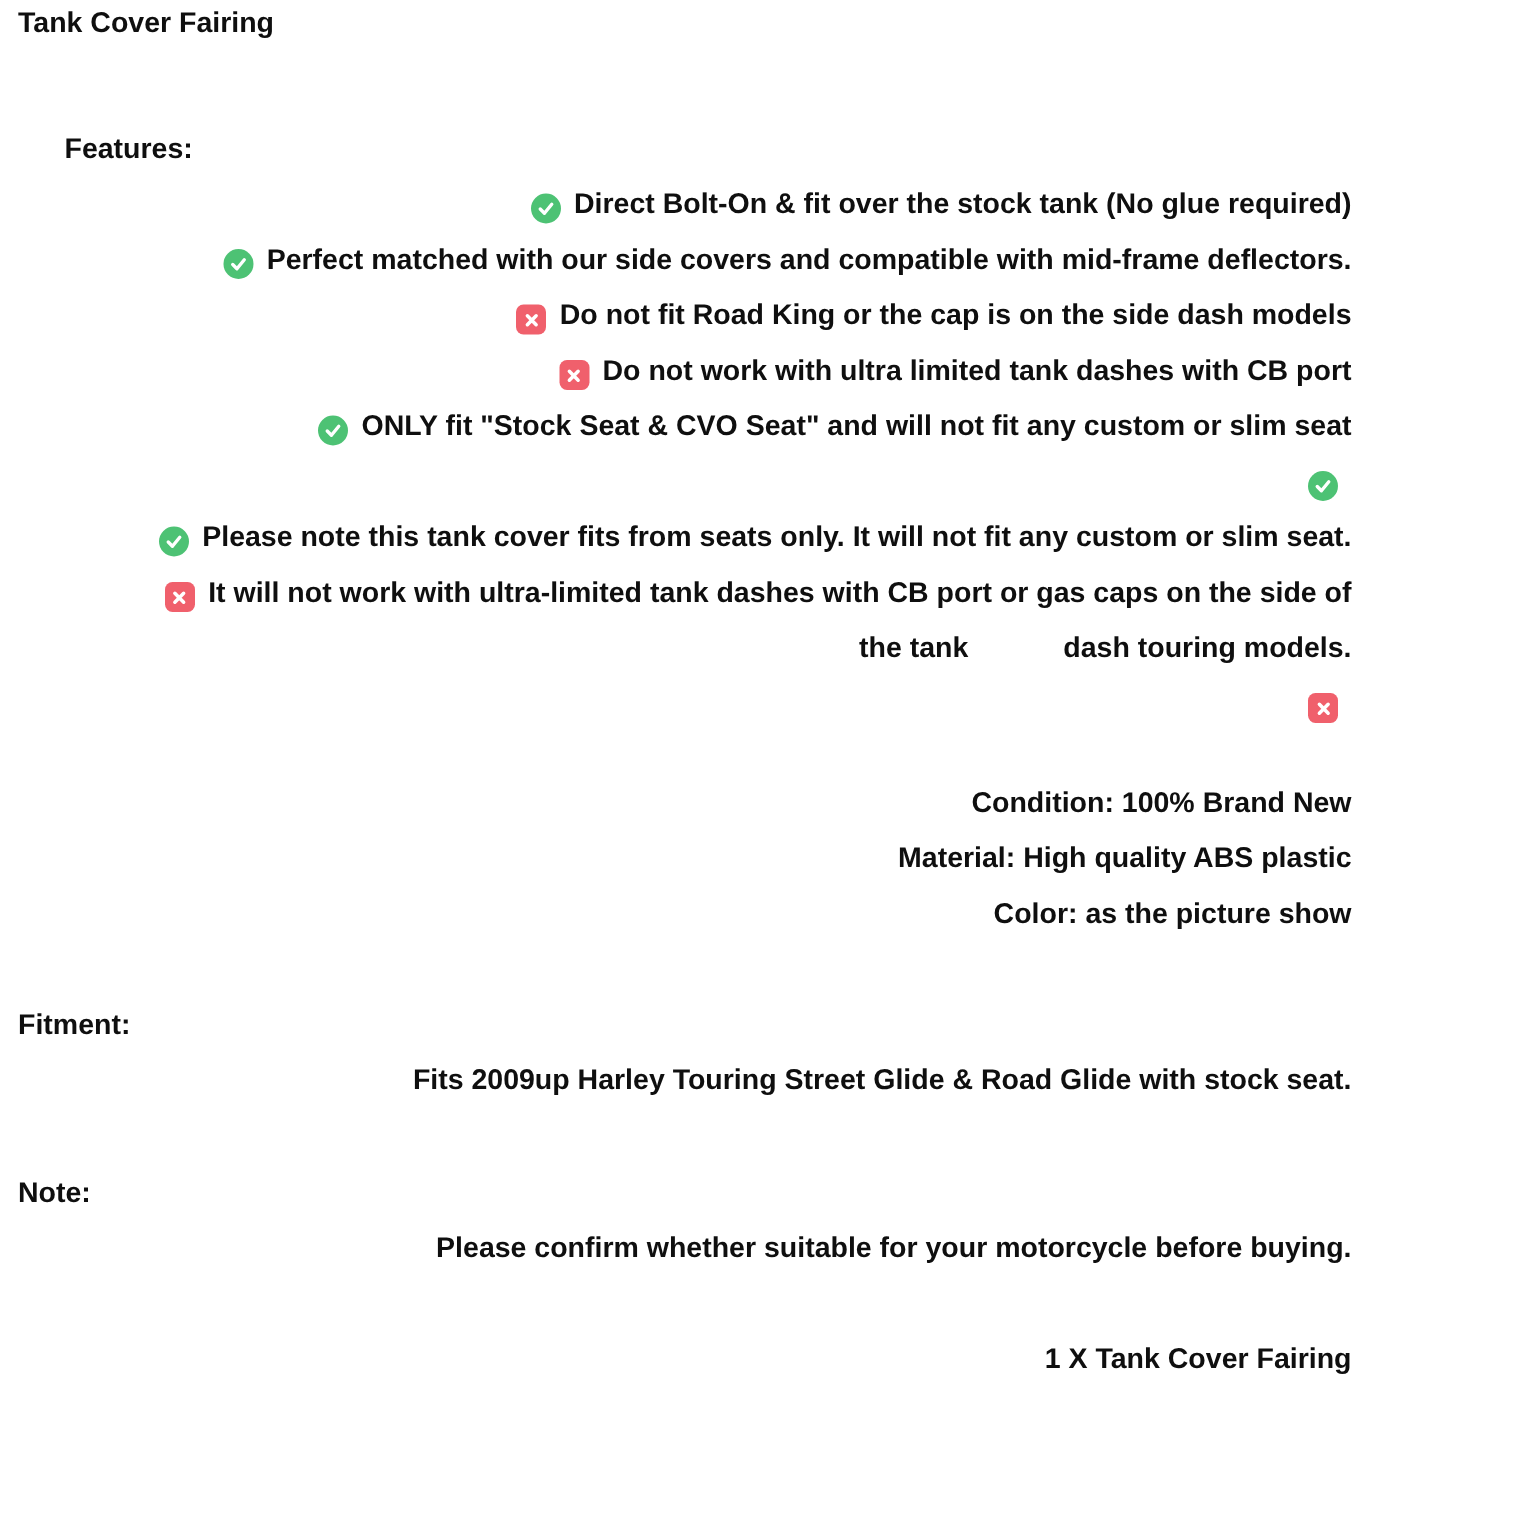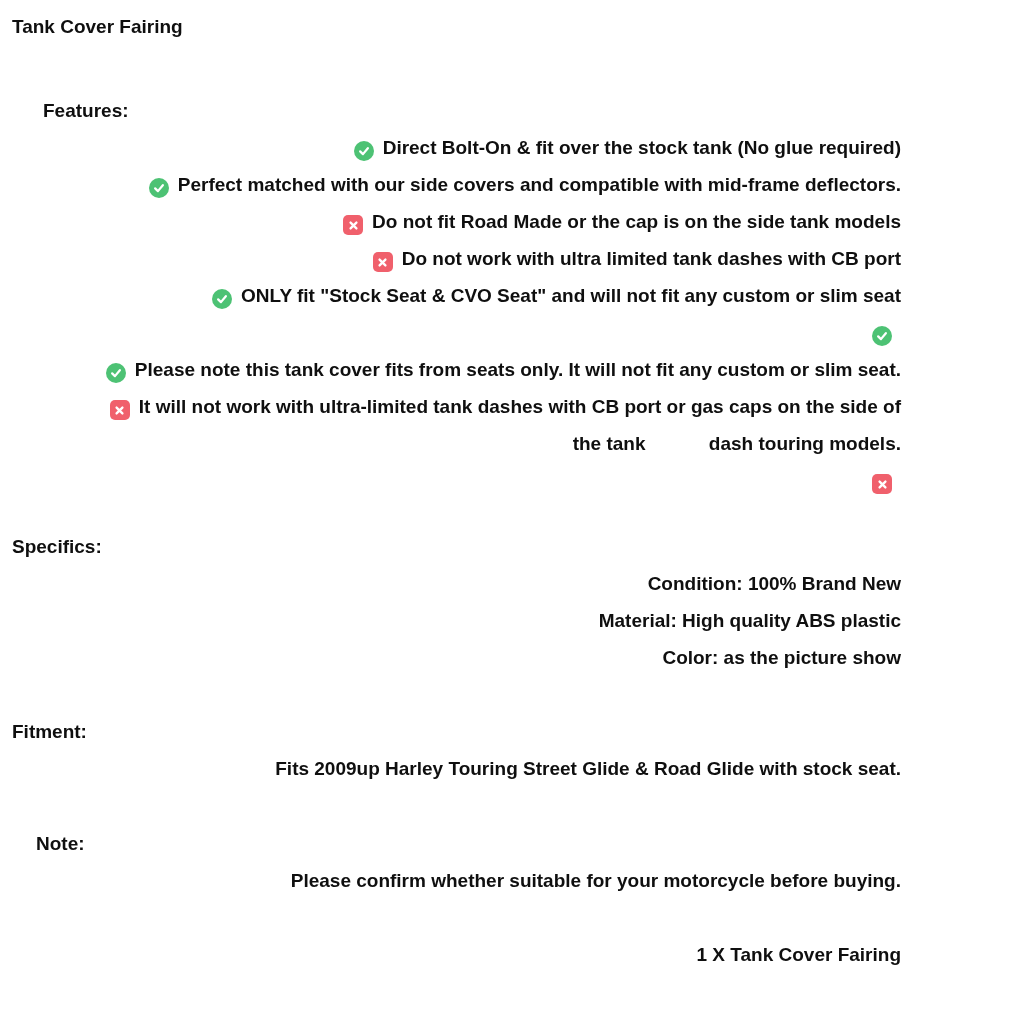--- a/index.html
+++ b/index.html
@@ -12,21 +12,21 @@
   body{
     font-family:"Liberation Sans","DejaVu Sans",sans-serif;
     font-weight:700;
     font-size:19px;
     color:var(--text-color);
   }
   .page{
     width:909px;
     height:1024px;
     box-sizing:border-box;
-    padding:12px 8px 0 12px;
+    padding:1px 8px 0 12px;
     overflow:hidden;
     background:var(--bg);
   }
   .title{
     line-height:30px;
     white-space:pre-wrap;
   }
   .heading{
     line-height:37px;
   }
@@ -54,21 +54,21 @@
   .ic-check{
     background:var(--check-green);
     border-radius:50%;
   }
   .ic-cross{
     background:var(--cross-red);
     border-radius:5px;
   }
   .sec-specifics{margin-top:29px;}
   .sec-fitment{margin-top:37px;}
-  .sec-note{margin-top:38px;margin-left:24px;}
+  .sec-note{margin-top:38px;}
   .sec-package{margin-top:37px;}
 </style>
 </head>
 <body>
 
 <div class="page">
 
   <div class="title">Tank Cover Fairing</div>
 
   <div class="heading heading-features">Features:</div>
@@ -86,21 +86,21 @@
           <svg width="14" height="14" viewBox="0 0 20 20">
             <path d="M4.5 10.5l4 4 7-8.5" stroke="#fff" stroke-width="3.2" fill="none" stroke-linecap="round" stroke-linejoin="round"></path>
           </svg>
         </span><span class="ft-text">Perfect matched with our side covers and compatible with mid-frame deflectors.</span>
     </div>
     <div class="feature-line">
       <span class="ic ic-cross">
           <svg width="13" height="13" viewBox="0 0 20 20">
             <path d="M5.5 5.5l9 9M14.5 5.5l-9 9" stroke="#fff" stroke-width="3.6" fill="none" stroke-linecap="round"></path>
           </svg>
-        </span><span class="ft-text">Do not fit Road Made or the cap is on the side tank models</span>
+        </span><span class="ft-text">Do not fit Road King or the cap is on the side dash models</span>
     </div>
     <div class="feature-line">
       <span class="ic ic-cross">
           <svg width="13" height="13" viewBox="0 0 20 20">
             <path d="M5.5 5.5l9 9M14.5 5.5l-9 9" stroke="#fff" stroke-width="3.6" fill="none" stroke-linecap="round"></path>
           </svg>
         </span><span class="ft-text">Do not work with ultra limited tank dashes with CB port</span>
     </div>
     <div class="feature-line">
       <span class="ic ic-check">
@@ -134,21 +134,20 @@
     <div class="feature-line">
       <span class="ic ic-cross">
           <svg width="13" height="13" viewBox="0 0 20 20">
             <path d="M5.5 5.5l9 9M14.5 5.5l-9 9" stroke="#fff" stroke-width="3.6" fill="none" stroke-linecap="round"></path>
           </svg>
         </span>
     </div>
   </div>
 
   <div class="section sec-specifics">
-    <div class="heading">Specifics:</div>
     <div class="line">Condition: 100% Brand New</div>
     <div class="line">Material: High quality ABS plastic</div>
     <div class="line">Color: as the picture show</div>
   </div>
 
   <div class="section sec-fitment">
     <div class="heading">Fitment:</div>
     <div class="line">Fits 2009up Harley Touring Street Glide &amp; Road Glide with stock seat.</div>
   </div>
 

